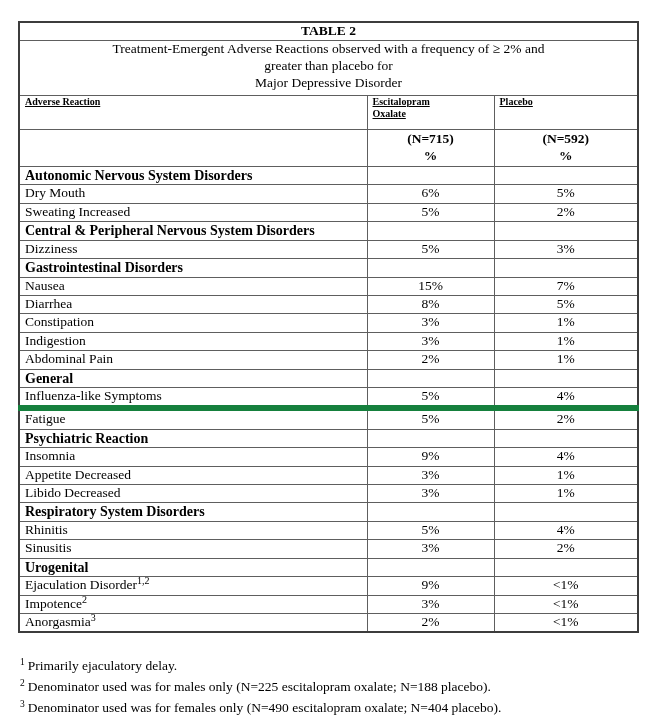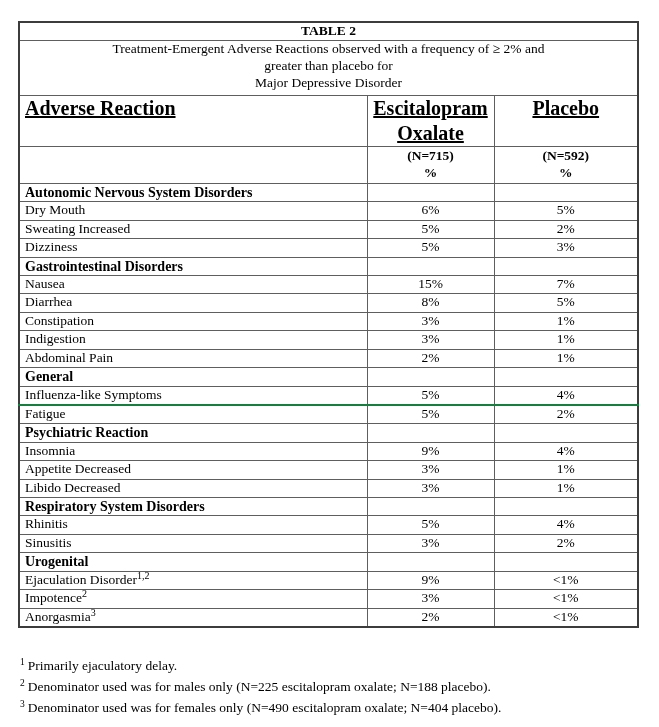--- a/index.html
+++ b/index.html
@@ -44,36 +44,36 @@
     text-align: center;
     font-weight: normal;
     height: 54px;
     font-size: 14px;
     line-height: 18px;
     white-space: normal;
   }
   tr.colhead-row td {
     font-weight: bold;
     height: 33px;
-    font-size: 20px;
-  }
-  tr.colhead-row td.c2, tr.colhead-row td.c3 { text-align: center; margin-left: 46px; }
+    font-size: 10px;
+  }
+  tr.colhead-row td.c2, tr.colhead-row td.c3 { text-align: left; margin-left: 46px; }
   .u { text-decoration: underline; }
   tr.n-row td {
     font-weight: bold;
     height: 36px;
     text-align: center;
     line-height: 17px;
     margin-top: 42px;
   }
   tr.n-row td.c1 { border-right: 1px solid #5e5e5e; }
   tbody td { height: 17.4px; }
   tbody td.c2, tbody td.c3 { text-align: center; }
   tbody tr.section-row td.c1 { font-weight: bold; font-size: 14px; font-family: Liberation Serif, serif; }
-  tbody tr.thick-bottom td { border-bottom: 2px solid #15803d; }
+  tbody tr.thick-bottom td { border-bottom: 6px solid #15803d; }
   sup { font-size: 10px; line-height: 0; }
 
   .footnotes {
     position: absolute;
     left: 20px;
     top: 655px;
     font-size: 13.5px;
     line-height: 21px;
   }
   .footnote sup { font-size: 9.5px; margin-right: 3px; }
@@ -133,20 +133,25 @@
         <tr class="data-row">
           <td class="c1">Dry Mouth</td>
           <td class="c2">6%</td>
           <td class="c3">5%</td>
         </tr>
         <tr class="data-row">
           <td class="c1">Sweating Increased</td>
           <td class="c2">5%</td>
           <td class="c3">2%</td>
         </tr>
+        <tr class="section-row">
+          <td class="c1">Central &amp; Peripheral Nervous System Disorders</td>
+          <td class="c2"></td>
+          <td class="c3"></td>
+        </tr>
         <tr class="data-row">
           <td class="c1">Dizziness</td>
           <td class="c2">5%</td>
           <td class="c3">3%</td>
         </tr>
         <tr class="section-row">
           <td class="c1">Gastrointestinal Disorders</td>
           <td class="c2"></td>
           <td class="c3"></td>
         </tr>

